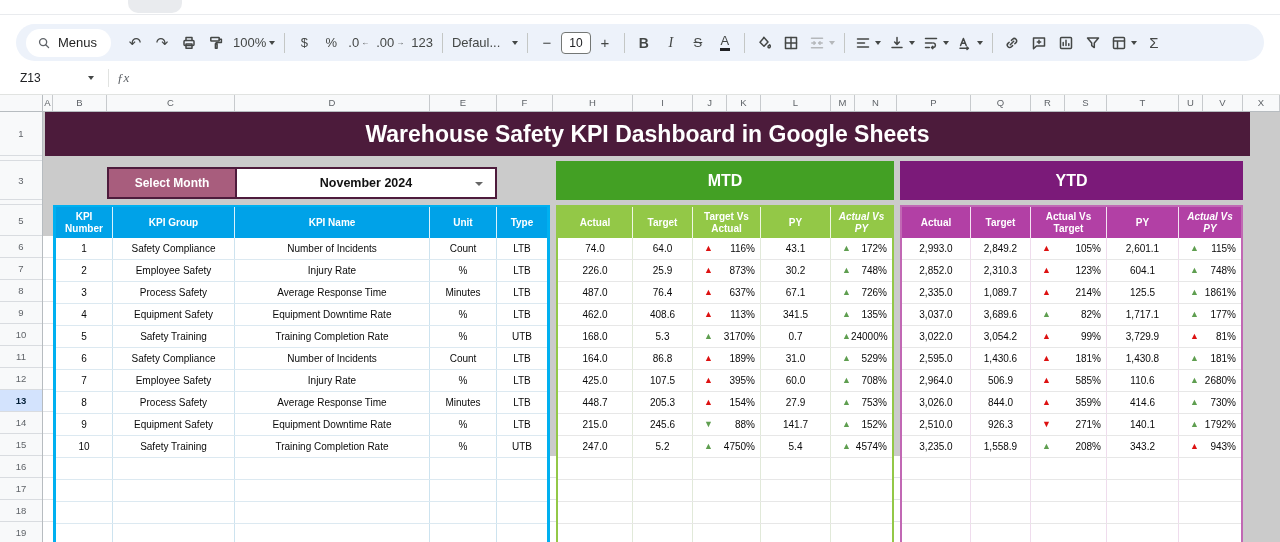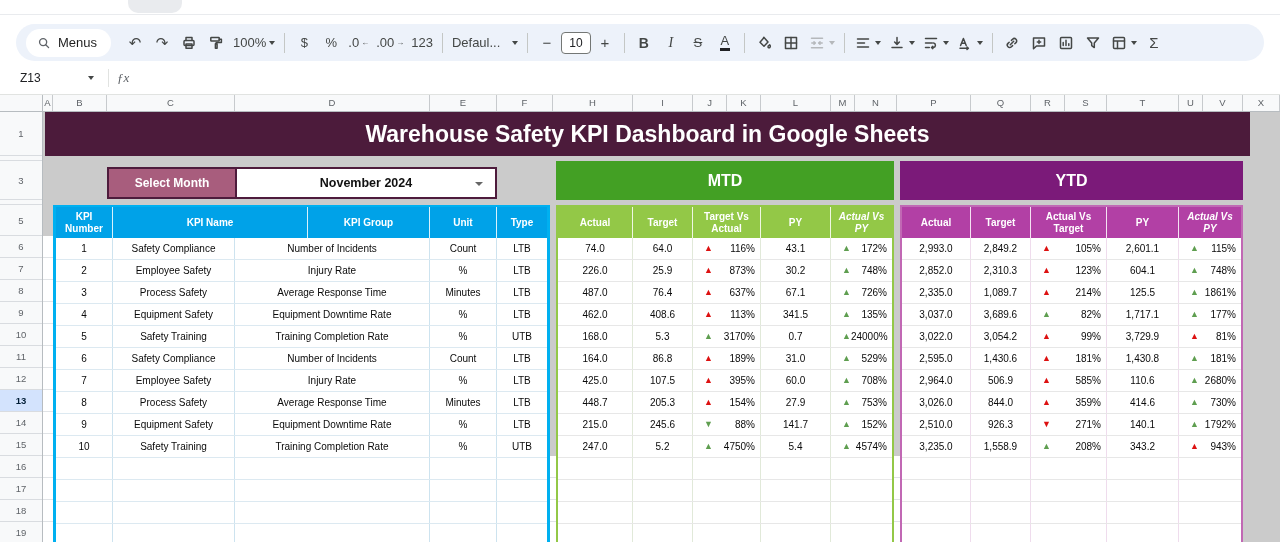--- a/index.html
+++ b/index.html
@@ -359,22 +359,22 @@
     <div class="sm-label">Select Month</div>
     <div class="sm-value">
       <span>November 2024</span>
       <span class="sm-caret"></span>
     </div>
   </div>
 
   <div class="abs kpitable">
     <div class="kpihead">
       <div class="hcell" style="width:57px">KPI Number</div>
+      <div class="hcell" style="width:122px">KPI Group</div>
       <div class="hcell" style="width:195px">KPI Name</div>
-      <div class="hcell" style="width:122px">KPI Group</div>
       <div class="hcell" style="width:67px">Unit</div>
       <div class="hcell" style="width:50px">Type</div>
     </div>
     <div id="kpi-body">
         <div class="trow">
           <div class="tcell" style="width: 57px;">1</div>
           <div class="tcell" style="width: 122px;">Safety Compliance</div>
           <div class="tcell" style="width: 195px;">Number of Incidents</div>
           <div class="tcell" style="width: 67px;">Count</div>
           <div class="tcell" style="width: 50px;">LTB</div>

